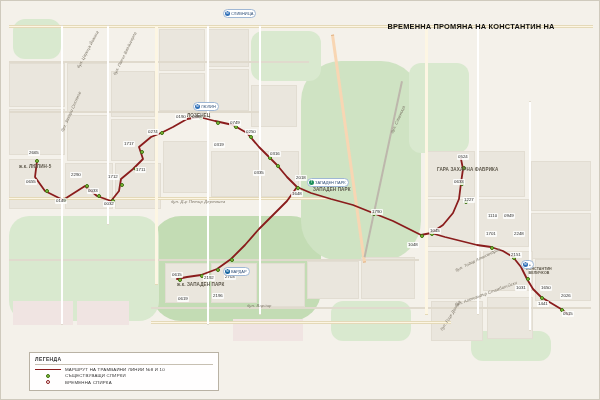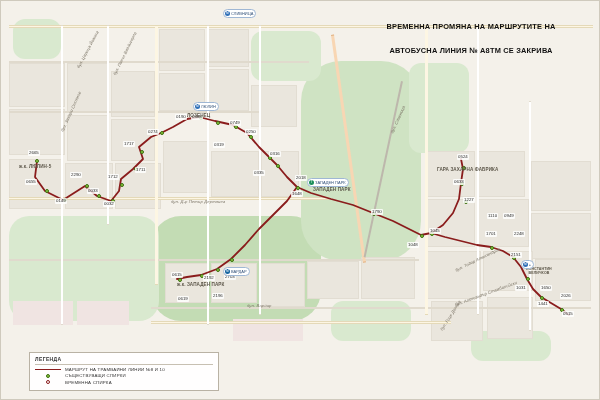--- a/index.html
+++ b/index.html
@@ -403,22 +403,21 @@
   <div class="pill metro" style="left:520px;top:259px;">
     <span class="glyph">M</span>
     <span style="font-size:3px;">●</span>
   </div>
   <div class="pill bus" style="left:222px;top:266px;">
     <span class="glyph">M</span>
     <span>ВАРДАР</span>
   </div>
 
   <div class="title-panel">
-    <div class="title-main">ВРЕМЕННА ПРОМЯНА НА МАРШРУТИТЕ НА</div>
-    <div class="title-sub">АВТОБУСНА ЛИНИЯ № A8ТМ СЕ ЗАКРИВА</div>
+    <div class="title-main">ВРЕМЕННА ПРОМЯНА НА КОНСТАНТИН НА</div>
   </div>
 
   <div class="legend">
     <div class="legend-title">ЛЕГЕНДА</div>
     <hr>
     <div class="legend-row">
       <span class="swatch-line"></span>
       <span class="lbl">МАРШРУТ НА ТРАМВАЙНИ ЛИНИИ №8 И 10</span>
     </div>
     <div class="legend-row">

